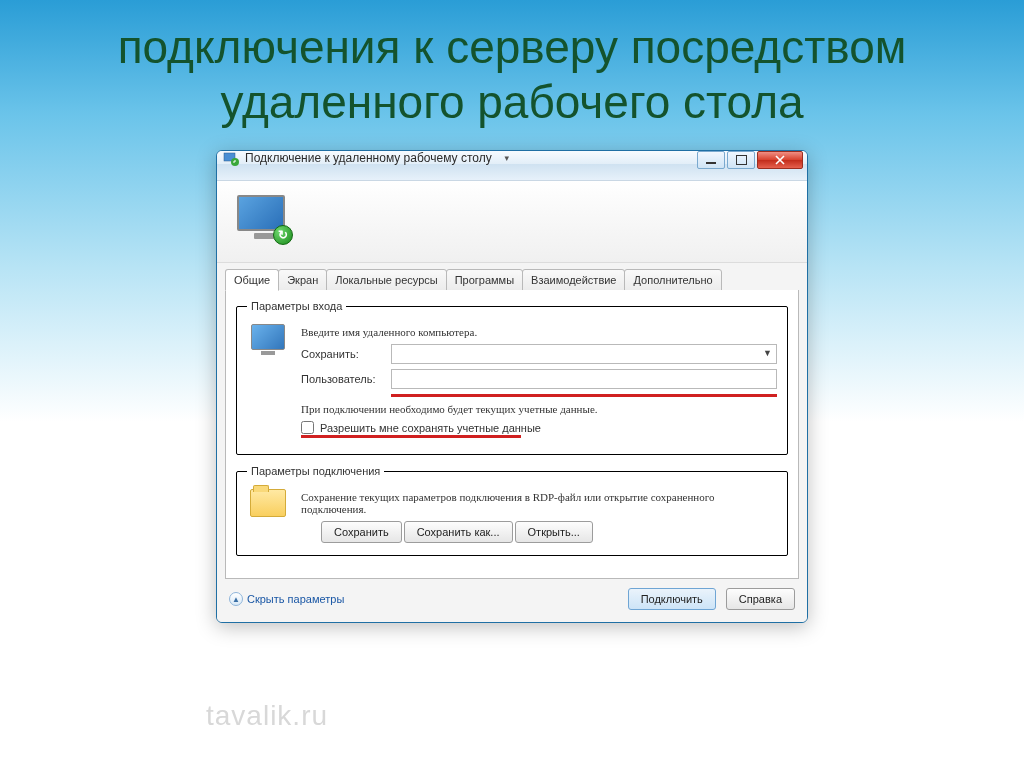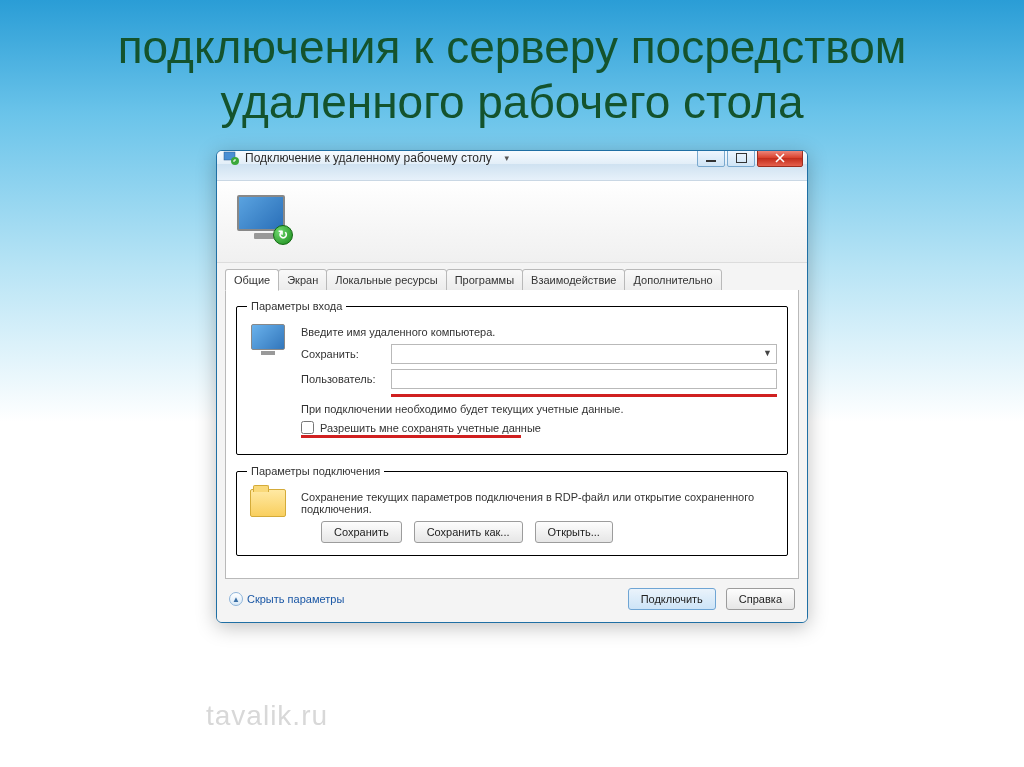--- a/index.html
+++ b/index.html
@@ -24,21 +24,20 @@
     border-radius: 6px;
     background: #f4f4f4;
     box-shadow: 0 4px 20px rgba(0,0,0,0.25);
     overflow: hidden;
   }
   .titlebar {
     height: 30px;
     background: linear-gradient(to bottom, #f7fbff 0%, #e2eef8 45%, #cfe2f1 46%, #e7f1fa 100%);
     border-bottom: 1px solid #c9d7e4;
     display: flex;
-    align-items: center;
     padding: 0 4px 16px 6px;
     position: relative;
   }
   .titlebar .app-icon {
     width: 16px; height: 16px; margin-right: 6px;
     display:flex;align-items:center;justify-content:center;
   }
   .titlebar .title-text { font-size: 12px; color: #2b2b2b; }
   .win-controls { margin-left: auto; display: flex; gap: 0; }
   .win-btn {
@@ -150,24 +149,24 @@
   .group-content { flex:1; font-size:11px; color:#333; }
   .form-row { display:flex; align-items:center; margin:5px 0; }
   .form-row label { width:90px; font-size:11px; }
   .form-row .combo,
   .form-row .txt {
     flex:1; height:20px; border:1px solid #b9b9b9; background:#fff;
     font-size:11px; padding:1px 4px; position:relative;
   }
   .combo .caret { position:absolute; right:4px; top:3px; font-size:9px; color:#444; }
   .red-under { height:3px; background:#d02020; margin:1px 0 4px 0; }
-  .note { font-size:11px; color:#333; margin:6px 0; }
+  .note { font-size:11px; color:#333; margin:6px 0;font-family:Liberation Serif, serif; }
   .checkbox-row { display:flex; align-items:center; gap:6px; margin-top:4px;}
   .checkbox-row input { width:13px;height:13px; }
-  .btn-row { display:flex; gap:12px; margin-top:6px;padding-left:20px; }
+  .btn-row { display:flex; gap:2px; margin-top:6px;padding-left:20px; }
   .btn {
     height:22px; padding:0 12px;
     font-size:11px; color:#222;
     border:1px solid #9c9c9c; border-radius:3px;
     background:linear-gradient(to bottom,#fdfdfd,#e6e6e6);
     display:inline-flex;align-items:center;justify-content:center;
     cursor:pointer;
   }
   .btn.primary {
     background:linear-gradient(to bottom,#eaf3fb,#cde4f7);

